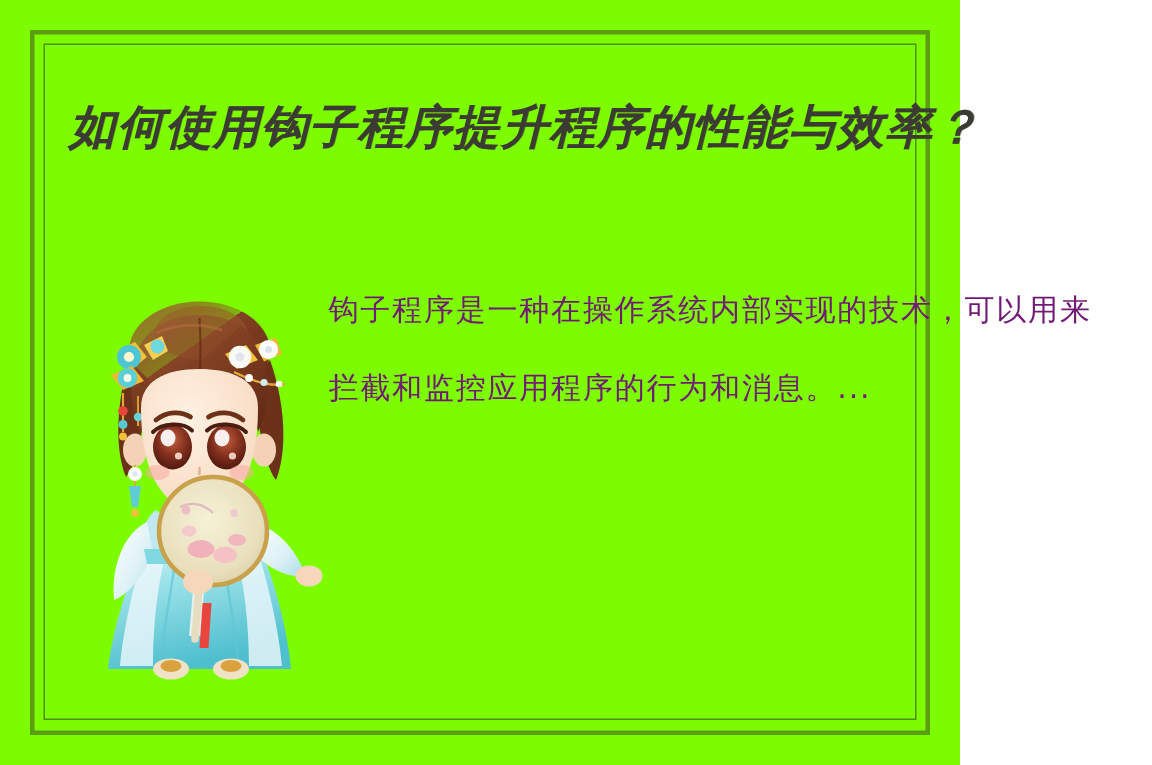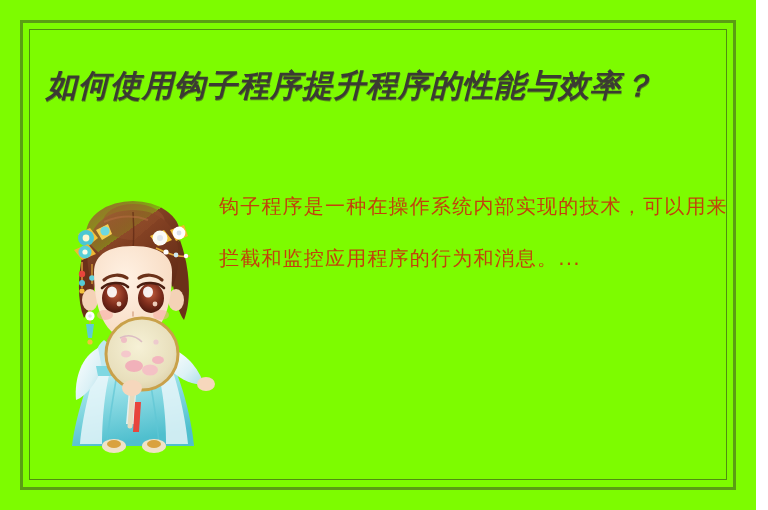--- a/index.html
+++ b/index.html
@@ -8,21 +8,21 @@
   }
   body {
     width: 768px;
     height: 510px;
     overflow: hidden;
     font-family: "DejaVu Sans", "Liberation Sans", sans-serif;
   }
 
   #card {
     position: relative;
-    width: 756px;
+    width: 640px;
     height: 510px;
     background: #7DFC00;
     box-sizing: border-box;
   }
 
   
   #frame-outer {
     position: absolute;
     left: 20px;
     top: 20px;
@@ -86,21 +86,21 @@
 </head>
 <body>
 
 <div id="card" style="background: rgb(125, 252, 0);">
 
   <div id="frame-outer" style="border-color: rgb(90, 158, 20);"></div>
   <div id="frame-inner" style="border-color: rgb(79, 143, 16);"></div>
 
   <div id="title" style="color: rgb(59, 59, 51);">如何使用钩子程序提升程序的性能与效率？</div>
 
-  <div id="body-text" style="color: #c2410c;">钩子程序是一种在操作系统内部实现的技术，可以用来拦截和监控应用程序的行为和消息。...</div>
+  <div id="body-text" style="color: #701a75;">钩子程序是一种在操作系统内部实现的技术，可以用来拦截和监控应用程序的行为和消息。...</div>
 
   <div id="illustration">
     <svg viewBox="0 0 190 268" xmlns="http://www.w3.org/2000/svg">
       <defs>
         <linearGradient id="hairG" x1="0" y1="0" x2="1" y2="1">
           <stop offset="0%" stop-color="#A5613A"></stop>
           <stop offset="45%" stop-color="#83412360"></stop>
           <stop offset="45%" stop-color="#834123"></stop>
           <stop offset="100%" stop-color="#5E2814"></stop>
         </linearGradient>

